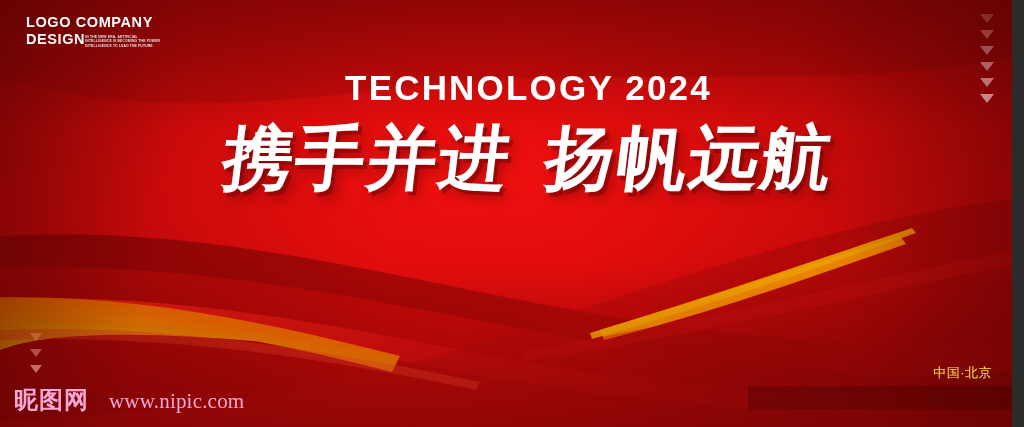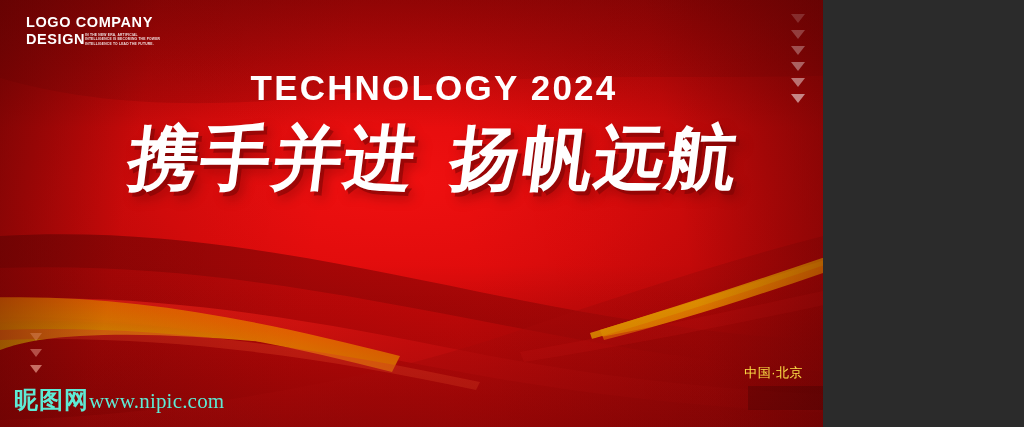--- a/index.html
+++ b/index.html
@@ -2,21 +2,21 @@
 <html><head>
 <meta charset="utf-8">
 <style>
   html, body {
     margin: 0;
     padding: 0;
     background: #2b2b2b;
   }
   #poster {
     position: relative;
-    width: 823px;
+    width: 1012px;
     height: 427px;
     overflow: hidden;
     font-family: "Liberation Sans", "DejaVu Sans", sans-serif;
     background: #c00808;
   }
 
   
   .bg-base {
     position: absolute;
     inset: 0;
@@ -74,21 +74,21 @@
   }
   .logo-line1 {
     font-size: 14.5px;
     font-weight: bold;
     letter-spacing: .6px;
     line-height: 17px;
     white-space: nowrap;
   }
   .logo-row2 {
     display: flex;
-    align-items: flex-start;
+    align-items: flex-end;
   }
   .logo-line2 {
     font-size: 14.5px;
     font-weight: bold;
     letter-spacing: .6px;
     line-height: 17px;
     white-space: nowrap;
   }
   .logo-sub {
     font-size: 3.3px;
@@ -179,22 +179,22 @@
     font-family: "Liberation Serif", "DejaVu Serif", serif;
   }
 
   
   .wm {
     position: absolute;
     left: 14px;
     top: 386px;
     display: flex;
     align-items: baseline;
-    gap: 0;
-    color: #5eead4;
+    gap: 20px;
+    color: #f9a8d4;
   }
   .wm-cn {
     font-size: 24px;
     font-weight: bold;
     letter-spacing: 1px;
     line-height: 28px;
   }
   .wm-url {
     font-size: 21px;
     line-height: 26px;

